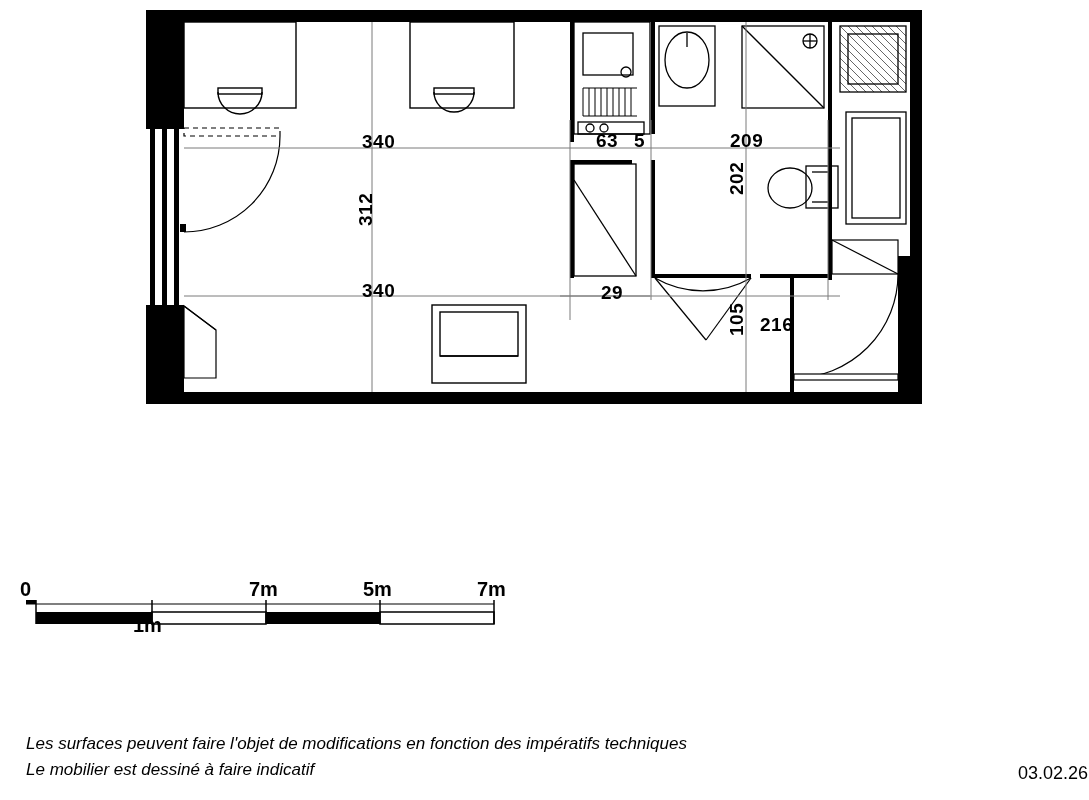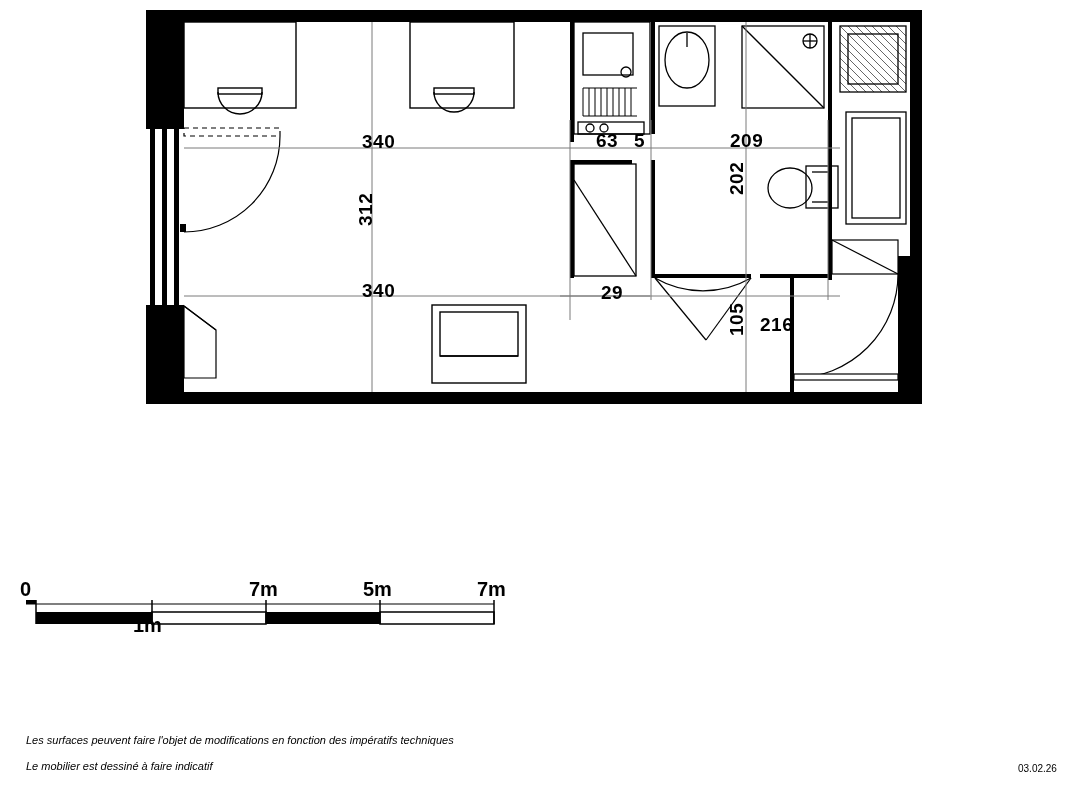--- a/index.html
+++ b/index.html
@@ -37,29 +37,29 @@
   .scale-label {
     position: absolute;
     font-family: "Liberation Sans", sans-serif;
     font-size: 20px;
     font-weight: bold;
     color: #000;
   }
   .note {
     position: absolute;
     font-family: "Liberation Sans", sans-serif;
-    font-size: 11px;
+    font-size: 17px;
     font-style: italic;
     color: #000;
     white-space: nowrap;
   }
   .date {
     position: absolute;
     font-family: "Liberation Sans", sans-serif;
-    font-size: 10px;
+    font-size: 18px;
     color: #000;
   }
 </style>
 </head>
 <body>
 
 <svg class="plan" viewBox="0 0 1089 800" width="1089" height="800" xmlns="http://www.w3.org/2000/svg">
 
   <g>
 

